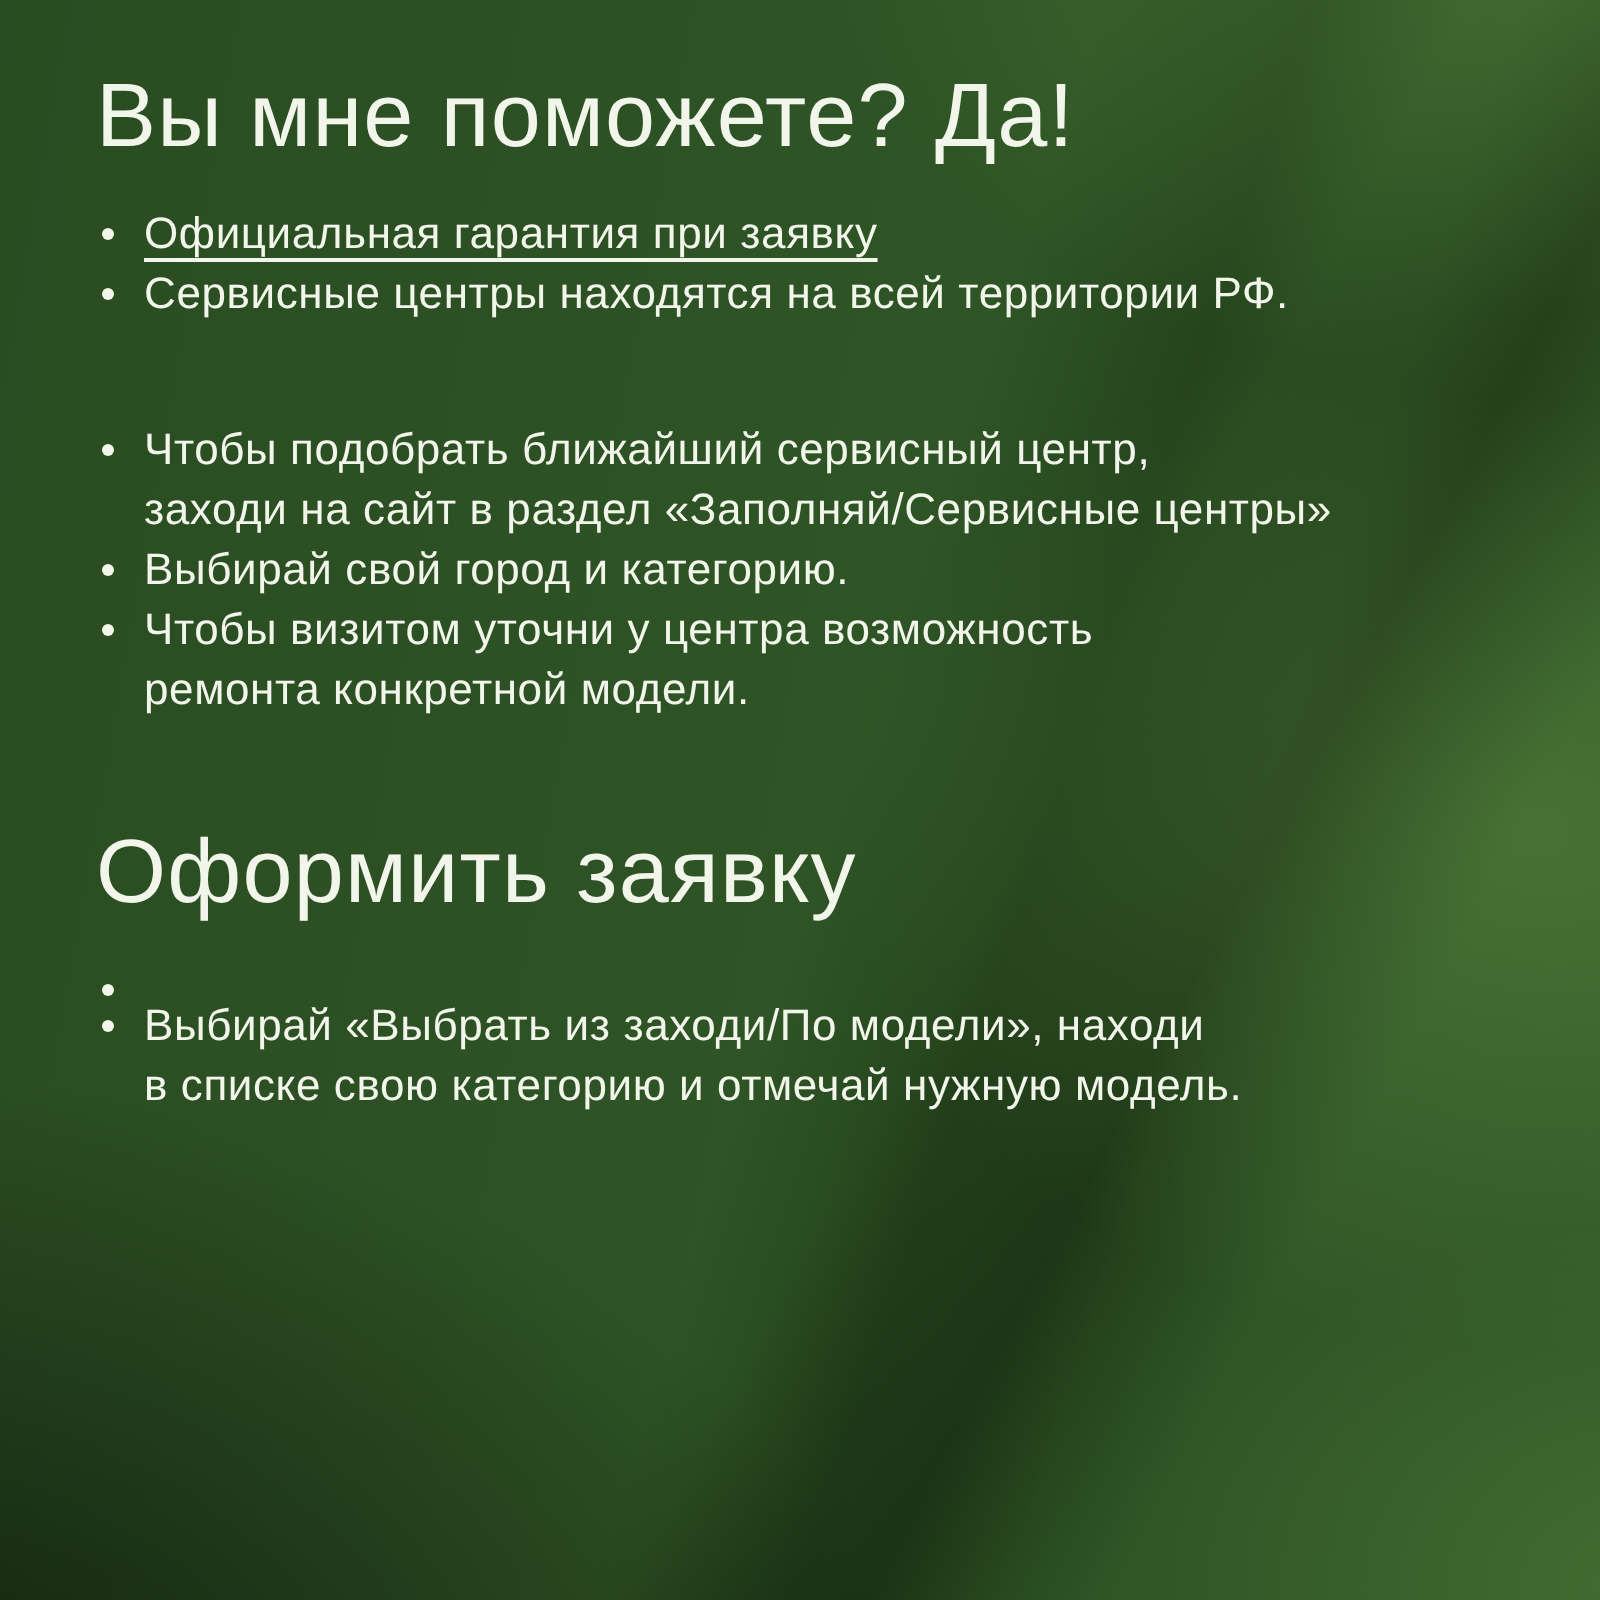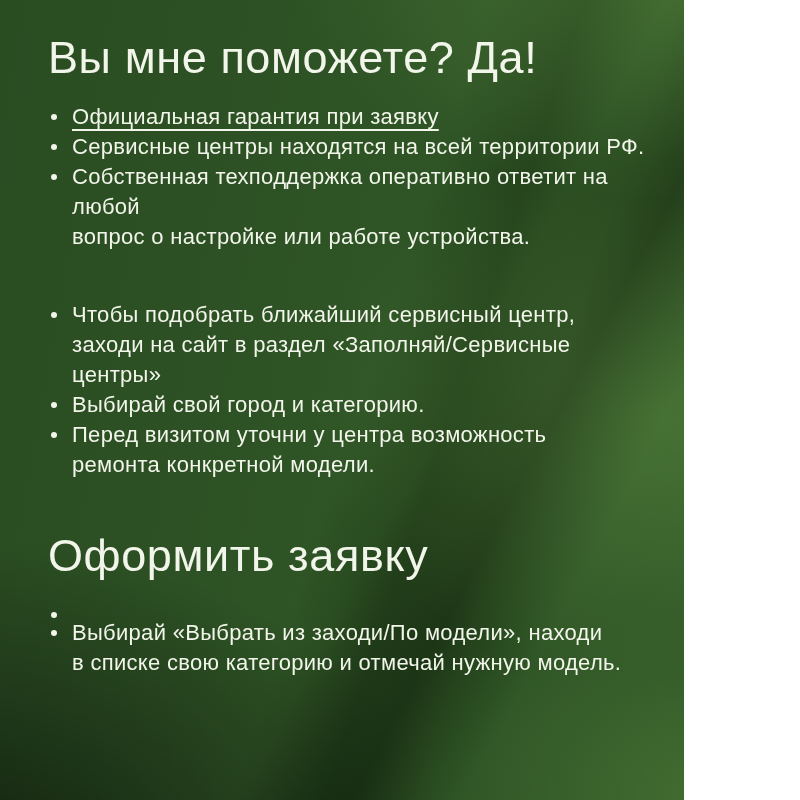--- a/index.html
+++ b/index.html
@@ -9,21 +9,21 @@
     --text:#f2f5ea;
   }
   *{margin:0;padding:0;box-sizing:border-box;}
   html,body{width:800px;height:800px;}
   body{
     font-family:"Liberation Sans", sans-serif;
     overflow:hidden;
   }
   .card{
     position:relative;
-    width:684px;height:800px;
+    width:800px;height:800px;
     color:var(--text);
     background-color:var(--background-base);
     background-image:
       
       radial-gradient(620px 360px at 102% -4%, rgba(150,210,100,0.22), rgba(150,210,100,0) 65%),
       
       linear-gradient(108deg, rgba(0,0,0,0) 52%, rgba(8,20,4,0.26) 62%, rgba(0,0,0,0) 72%),
       
       radial-gradient(560px 420px at 96% 52%, rgba(160,220,110,0.20), rgba(160,220,110,0) 62%),
       
@@ -85,42 +85,37 @@
       <h1 class="section-heading">Вы мне поможете? Да!</h1>
       <ul class="bullet-list">
         <li class="bullet-item">
           <span class="bullet-dot"></span>
           <span class="bullet-text underlined">Официальная гарантия при заявку</span>
         </li>
         <li class="bullet-item">
           <span class="bullet-dot"></span>
           <span class="bullet-text">Сервисные центры находятся на всей территории РФ.</span>
         </li>
-        <li class="bullet-item">
-          <span class="bullet-dot"></span>
-          <span class="bullet-text">Собственная техподдержка оперативно ответит на любой
-вопрос о настройке или работе устройства.</span>
-        </li>
       </ul>
     </section>
 
     <section class="section">
       <ul class="bullet-list">
         <li class="bullet-item">
           <span class="bullet-dot"></span>
           <span class="bullet-text">Чтобы подобрать ближайший сервисный центр,
 заходи на сайт в раздел «Заполняй/Сервисные центры»</span>
         </li>
         <li class="bullet-item">
           <span class="bullet-dot"></span>
           <span class="bullet-text">Выбирай свой город и категорию.</span>
         </li>
         <li class="bullet-item">
           <span class="bullet-dot"></span>
-          <span class="bullet-text">Перед визитом уточни у центра возможность
+          <span class="bullet-text">Чтобы визитом уточни у центра возможность
 ремонта конкретной модели.</span>
         </li>
       </ul>
     </section>
 
     <section class="section">
       <h1 class="section-heading">Оформить заявку</h1>
       <ul class="bullet-list">
         <li class="bullet-item">
           <span class="bullet-dot"></span>

